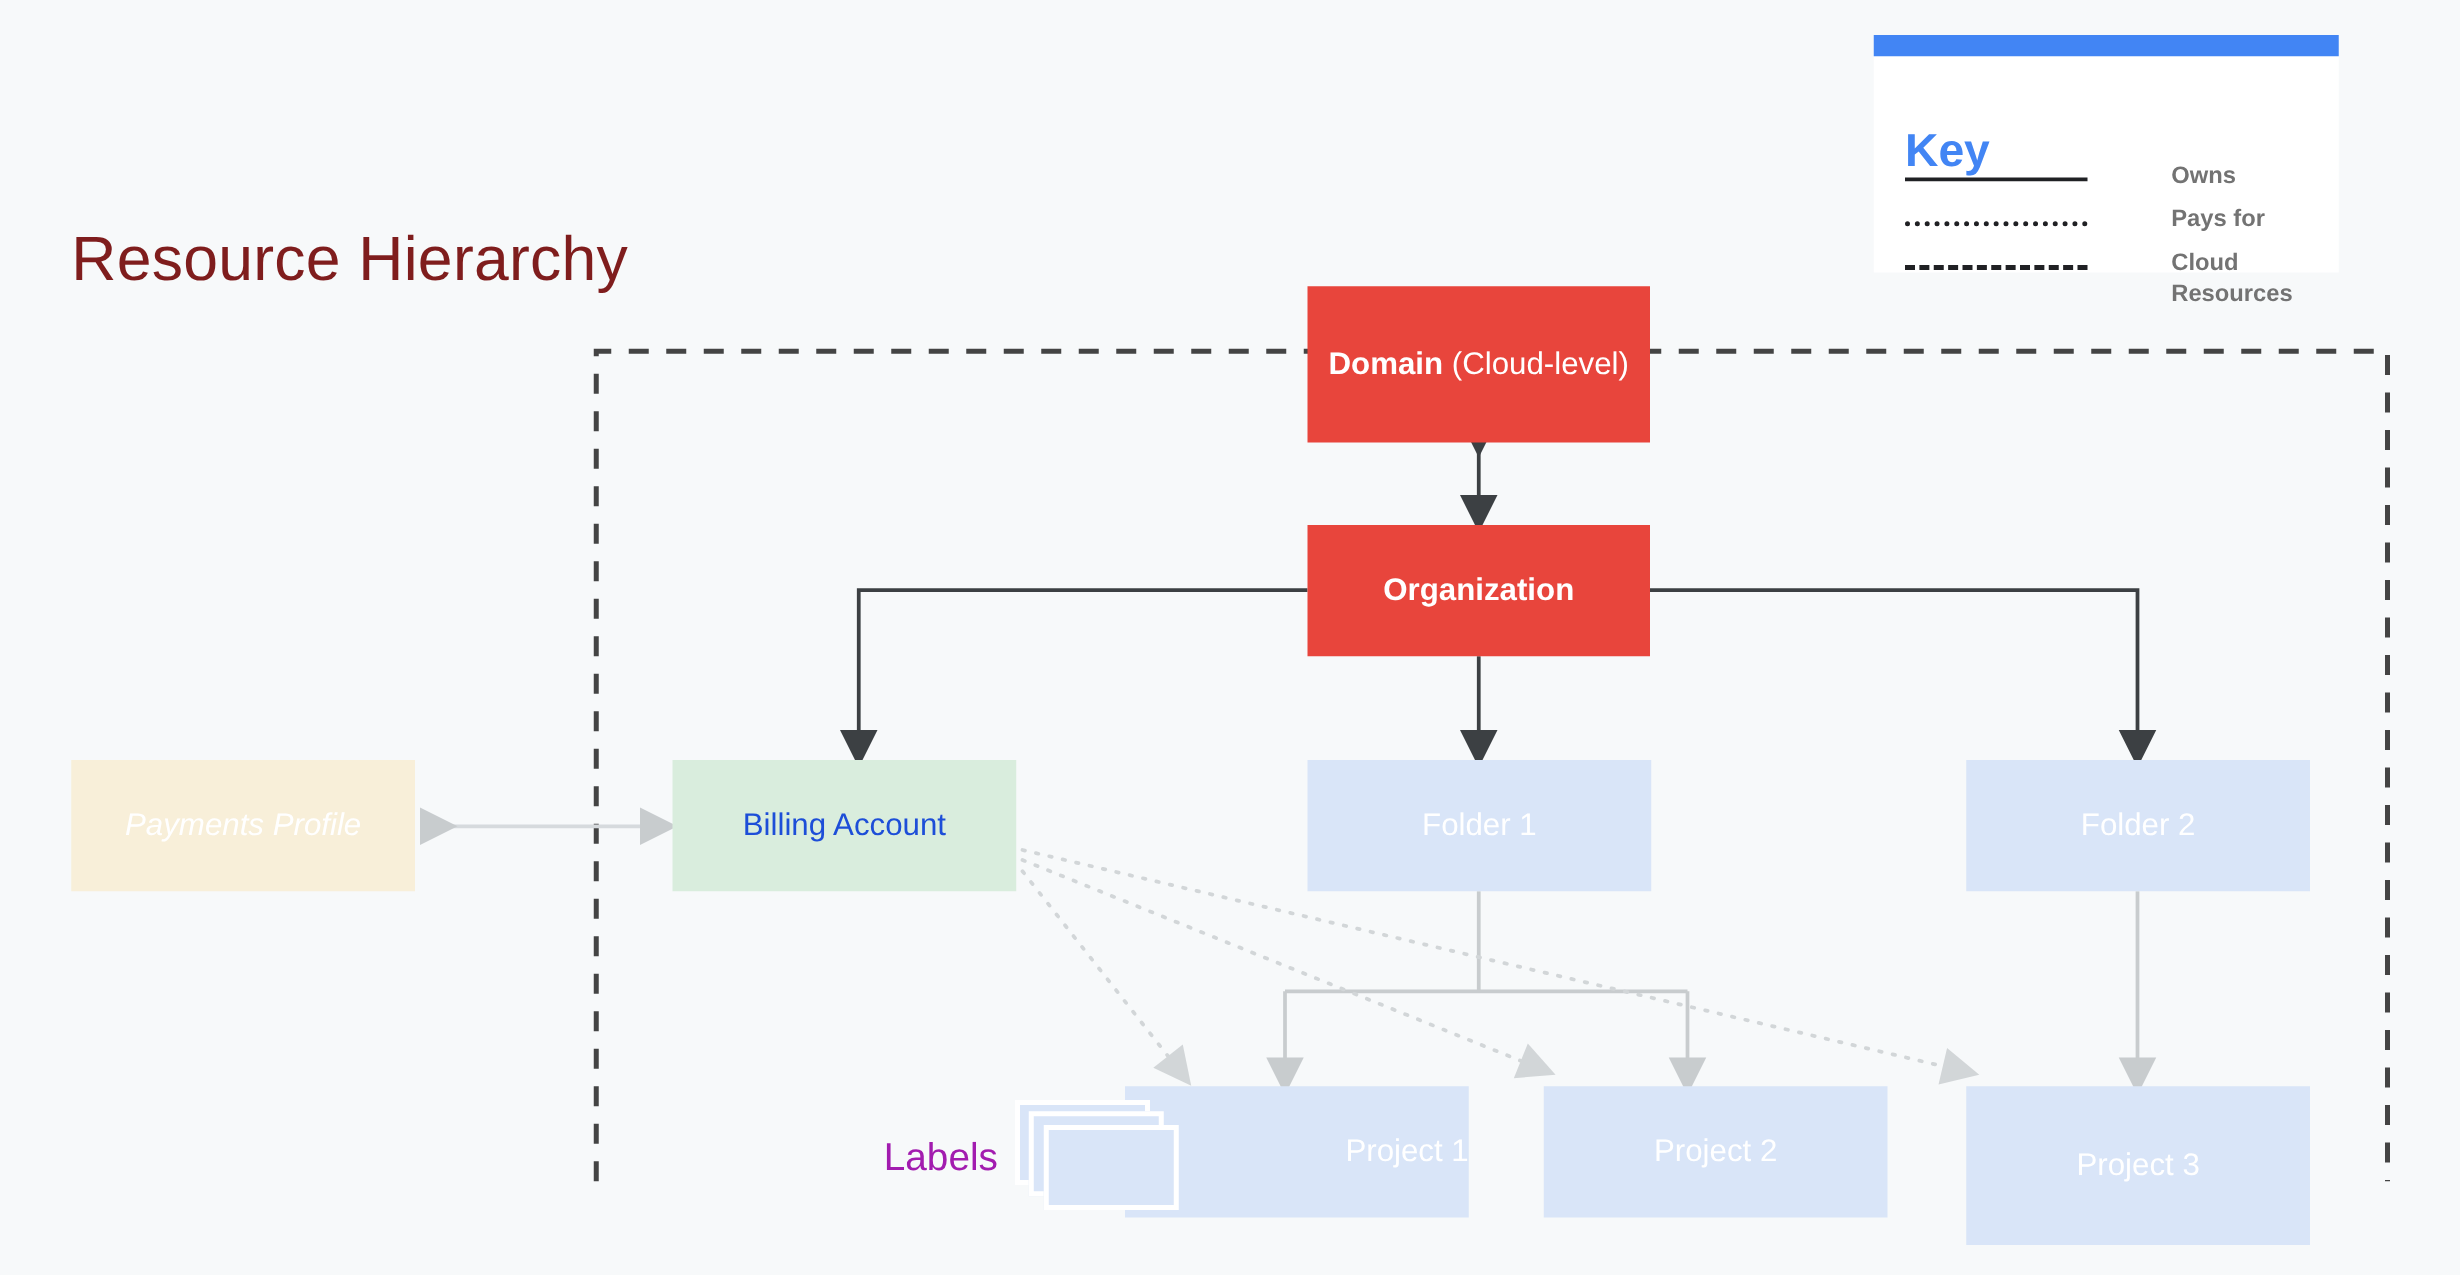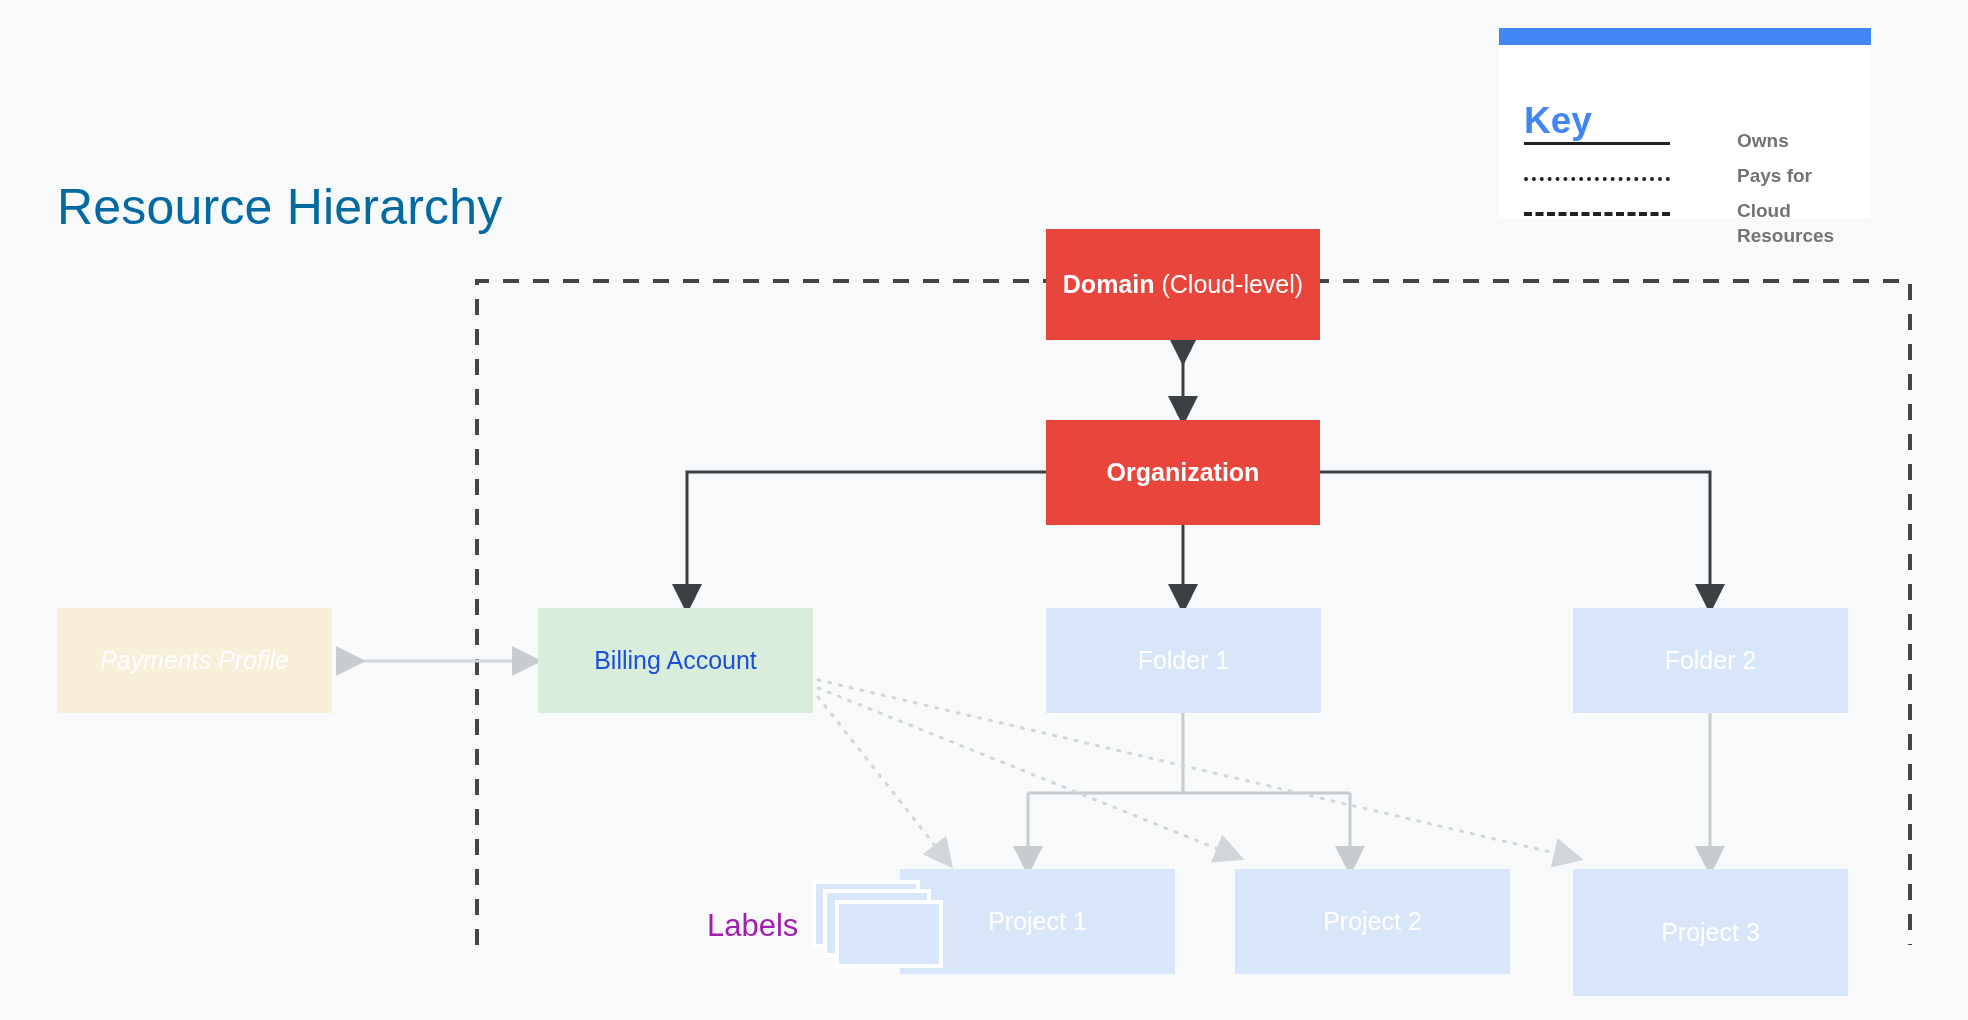--- a/index.html
+++ b/index.html
@@ -8,43 +8,43 @@
     background:#F7F9FA;
     font-family:"Liberation Sans", sans-serif;
     overflow:hidden;
     position:relative;
   }
   #stage{position:absolute;left:0;top:0;width:1968px;height:1020px;}
   #edges{position:absolute;left:0;top:0;width:1968px;height:1020px;}
 
   .page-title{
     position:absolute;left:57px;top:178px;
-    font-size:50px;color:#0369a1;letter-spacing:.2px;
+    font-size:50px;color:#7f1d1d;letter-spacing:.2px;
     white-space:nowrap;
   }
 
   .node{
     position:absolute;
     display:flex;align-items:center;justify-content:center;
     text-align:center;
     box-sizing:border-box;
   }
   .node-red{background:#E8453C;color:#FFFFFF;font-size:25px;}
   .node-red .strong{font-weight:bold;}
   .node-green{background:#D9EDDD;color:#1d4ed8;font-size:25px;}
   .node-cream{background:#F8EFD9;color:#FFFFFF;font-size:25px;}
   .node-blue{background:#D9E5F8;color:#FFFFFF;font-size:25px;}
 
-  #domain{left:1046px;top:229px;width:274px;height:111px;}
+  #domain{left:1046px;top:229px;width:274px;height:125px;}
   #organization{left:1046px;top:420px;width:274px;height:105px;}
   #billing{left:538px;top:608px;width:275px;height:105px;}
   #payments{left:57px;top:608px;width:275px;height:105px;font-style:italic;}
   #folder1{left:1046px;top:608px;width:275px;height:105px;}
   #folder2{left:1573px;top:608px;width:275px;height:105px;}
-  #project1{left:900px;top:869px;width:275px;height:105px;}
+  #project1{left:900px;top:869px;width:275px;height:105px;justify-content:flex-end;}
   #project2{left:1235px;top:869px;width:275px;height:105px;}
   #project3{left:1573px;top:869px;width:275px;height:127px;}
 
   .labels-text{
     position:absolute;left:707px;top:908px;
     font-size:31px;color:#a21caf;white-space:nowrap;
   }
   #labels-icon{position:absolute;left:812px;top:880px;width:140px;height:92px;}
   .lcard{
     position:absolute;background:#D9E5F8;border:4px solid #FFFFFF;

